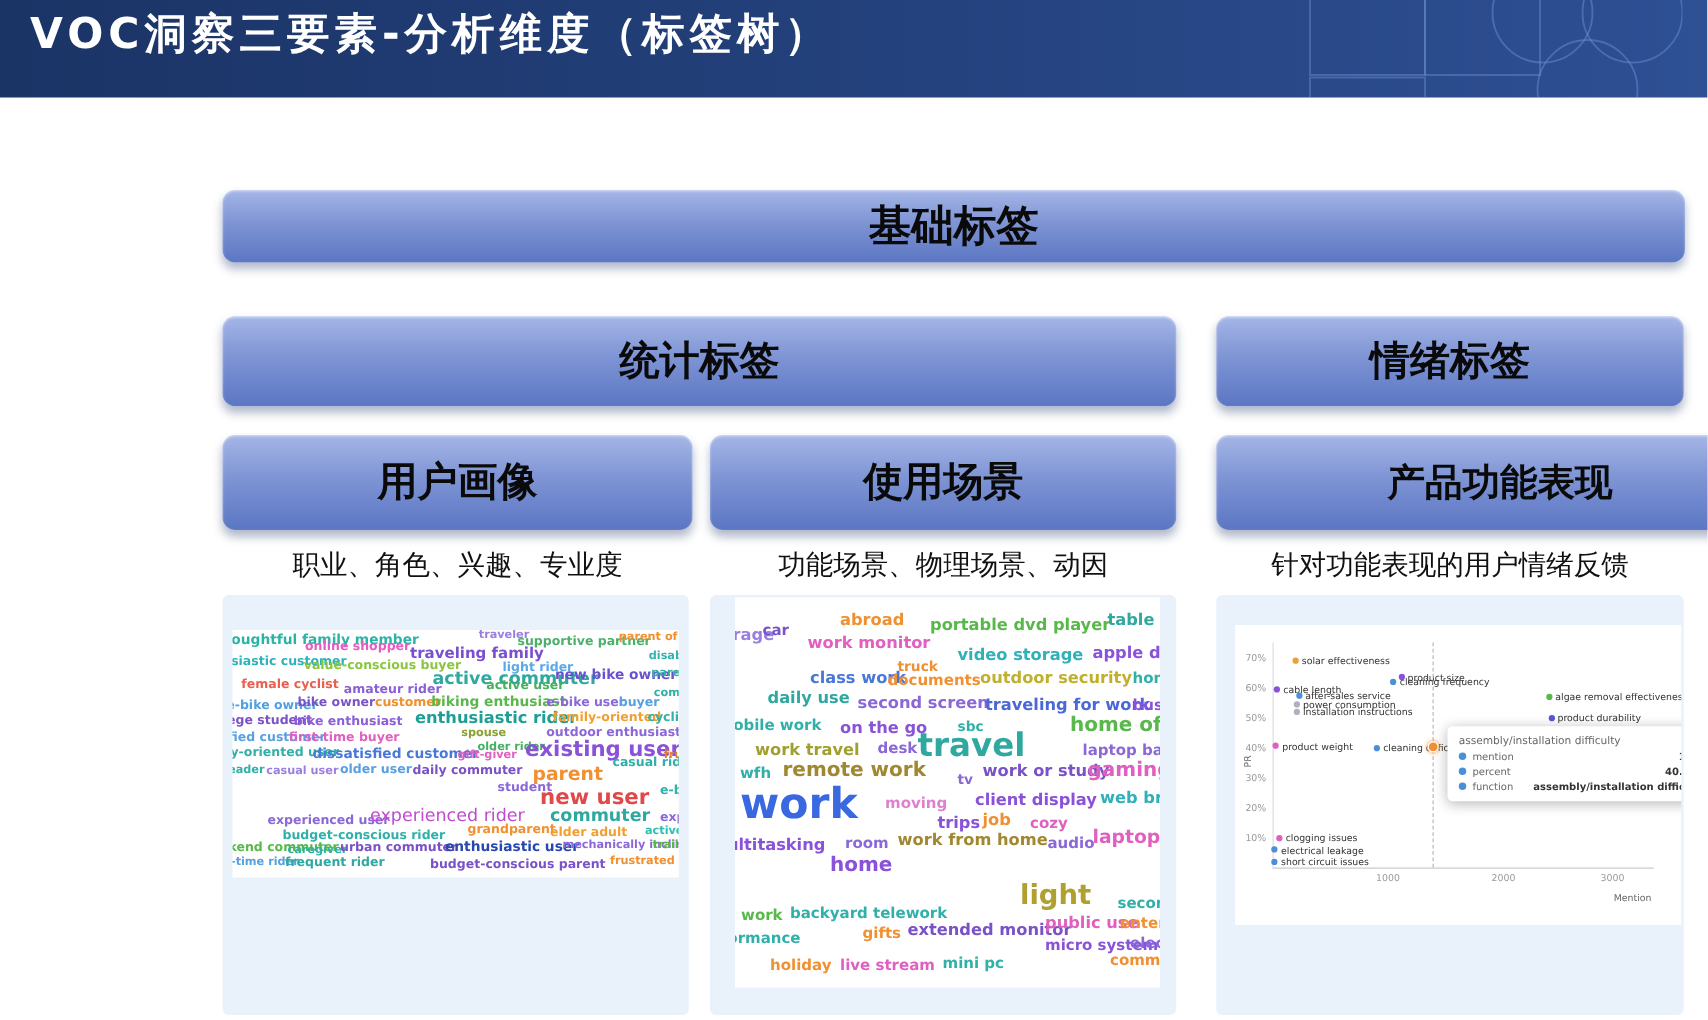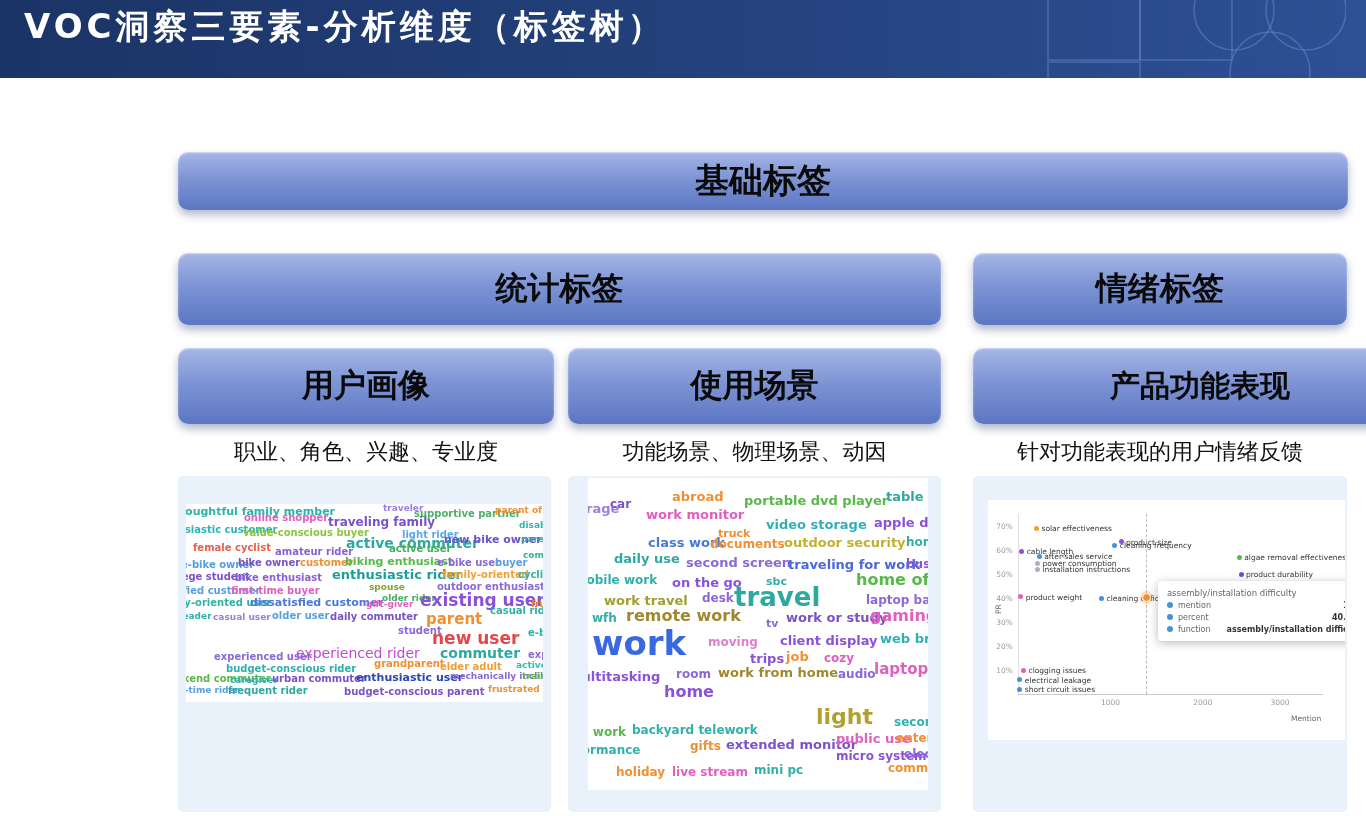--- a/index.html
+++ b/index.html
@@ -257,21 +257,21 @@
       <div class="axis" style="left: 30px; top: 194px; width: 305px; height: 1px; background: rgb(204, 204, 204);"></div>
       <div class="ytick" style="left: 0px; top: 166px; width: 25px;">10%</div>
       <div class="ytick" style="left: 0px; top: 142px; width: 25px;">20%</div>
       <div class="ytick" style="left: 0px; top: 118px; width: 25px;">30%</div>
       <div class="ytick" style="left: 0px; top: 94px; width: 25px;">40%</div>
       <div class="ytick" style="left: 0px; top: 70px; width: 25px;">50%</div>
       <div class="ytick" style="left: 0px; top: 46px; width: 25px;">60%</div>
       <div class="ytick" style="left: 0px; top: 22px; width: 25px;">70%</div>
       <div class="xtick" style="left: 102.424px; top: 198px; width: 40px;">1000</div>
       <div class="xtick" style="left: 194.848px; top: 198px; width: 40px;">2000</div>
-      <div class="xtick" style="left: 272px; top: 198px; width: 40px;">3000</div>
+      <div class="xtick" style="left: 282px; top: 198px; width: 40px;">3000</div>
       <div class="axis-title" style="left: 303px; top: 214px;">Mention</div>
       <div class="axis-title yname" style="left: 6px; top: 114px;">PR</div>
       <div class="dot" style="left: 45.9848px; top: 25.9px; background: rgb(240, 160, 48);"></div>
       <div class="plabel" style="left: 53.4848px; top: 24.4px;">solar effectiveness</div>
       <div class="dot" style="left: 31.197px; top: 48.7px; background: rgb(138, 82, 216);"></div>
       <div class="plabel" style="left: 38.697px; top: 47.2px;">cable length</div>
       <div class="dot" style="left: 130.553px; top: 39.1px; background: rgb(138, 82, 216);"></div>
       <div class="plabel" style="left: 138.053px; top: 37.6px;">product size</div>
       <div class="dot" style="left: 124.361px; top: 42.7px; background: rgb(74, 144, 216);"></div>
       <div class="plabel" style="left: 131.861px; top: 41.2px;">cleaning frequency</div>

